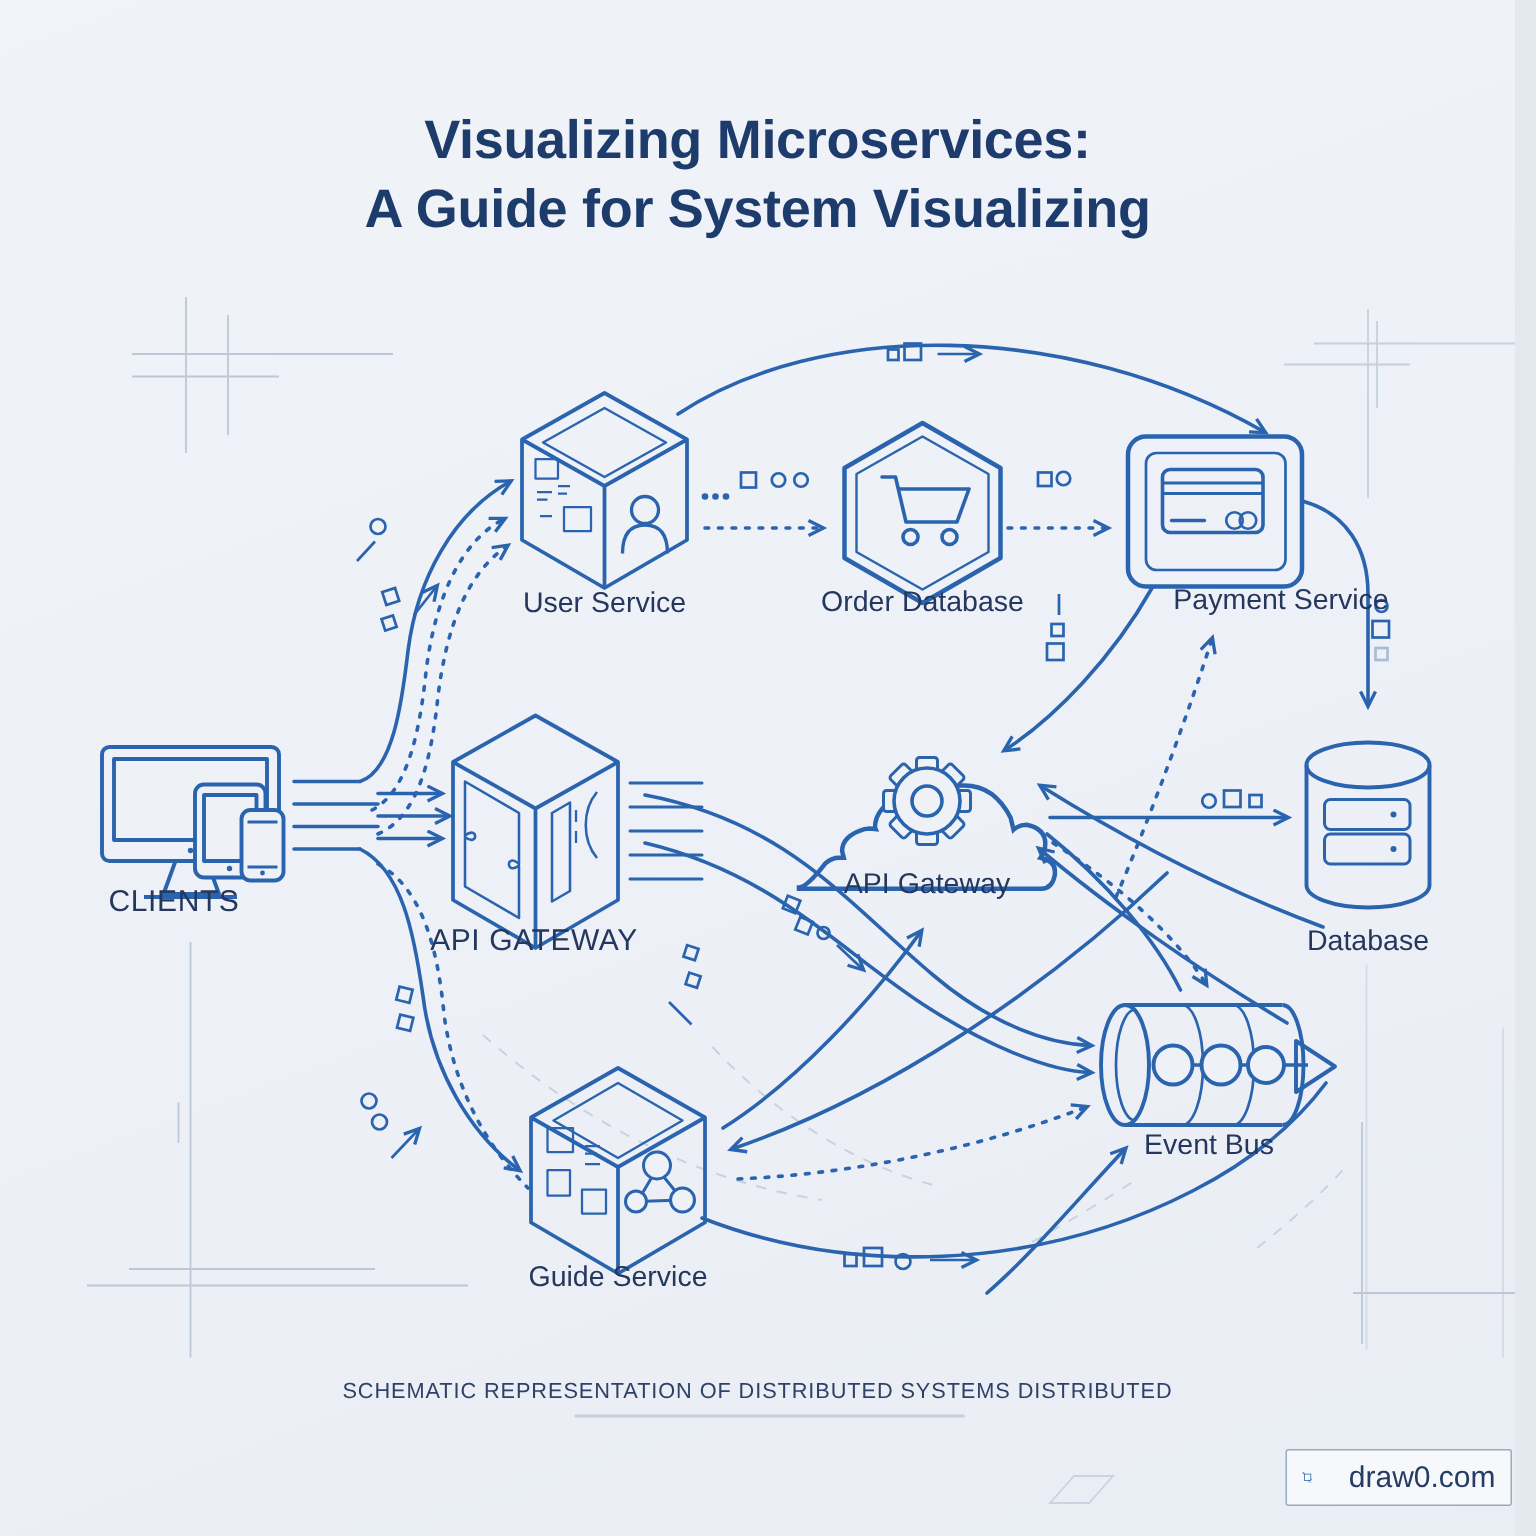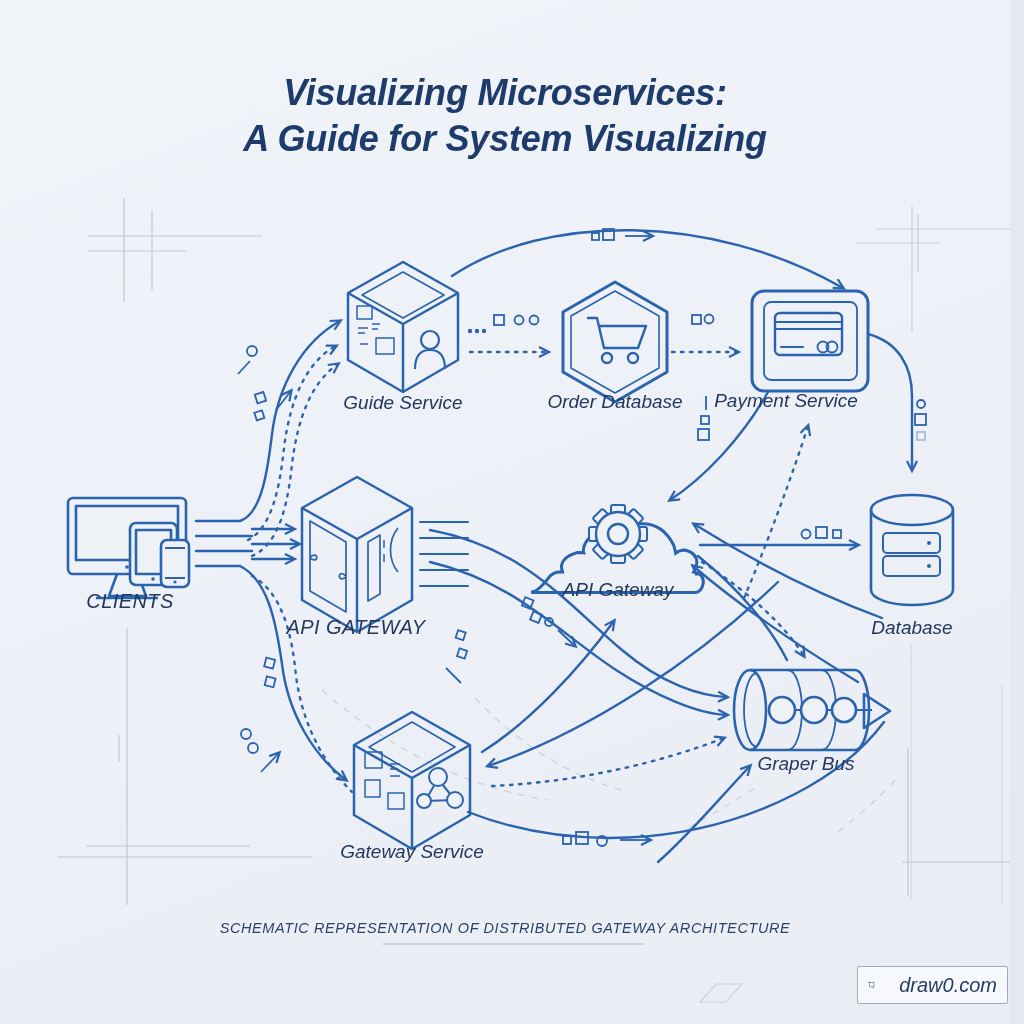--- a/index.html
+++ b/index.html
@@ -1,20 +1,19 @@
 <!DOCTYPE html>
 <html><head>
 <meta charset="utf-8">
 <style>
   html,body{margin:0;padding:0;background:#e4e8ef;}
   .canvas{
     position:relative;width:1010px;height:1024px;overflow:hidden;
     background:linear-gradient(160deg,#f0f3f8 0%,#edf0f6 55%,#e9edf4 100%);
     font-family:"Liberation Sans", sans-serif;
-    font-style:italic;
   }
   .title{
     position:absolute;top:70px;left:0;width:100%;
     text-align:center;color:#1d3c6c;font-size:36px;font-weight:700;
     line-height:1.28;letter-spacing:-0.2px;
   }
   svg.layer{position:absolute;top:0;left:0;}
   .node-label{
     position:absolute;transform:translateX(-50%);
     color:#24375d;font-size:19px;font-weight:400;white-space:nowrap;
@@ -284,31 +283,31 @@
       </g>
       <g stroke-width="1.5">
         <rect x="365" y="752" width="17" height="16"></rect>
         <rect x="365" y="780" width="15" height="17"></rect>
         <rect x="388" y="793" width="16" height="16"></rect>
         <path d="M390,764 H400 M390,769 H398 M390,776 H400"></path>
       </g>
     </g>
   </svg>
 
-  <div class="node-label caps" style="left:130px;top:590px">CLIENTS</div>
-  <div class="node-label" style="left:403px;top:392px">Guide Service</div>
+  <div class="node-label caps" style="left:116px;top:590px">CLIENTS</div>
+  <div class="node-label" style="left:403px;top:392px">User Service</div>
   <div class="node-label" style="left:615px;top:391px">Order Database</div>
-  <div class="node-label" style="left:786px;top:390px">Payment Service</div>
+  <div class="node-label" style="left:854px;top:390px">Payment Service</div>
   <div class="node-label caps" style="left:356px;top:616px">API GATEWAY</div>
   <div class="node-label" style="left:618px;top:579px">API Gateway</div>
   <div class="node-label" style="left:912px;top:617px">Database</div>
-  <div class="node-label" style="left:806px;top:753px">Graper Bus</div>
-  <div class="node-label" style="left:412px;top:841px">Gateway Service</div>
-
-  <div class="caption">SCHEMATIC REPRESENTATION OF DISTRIBUTED GATEWAY ARCHITECTURE</div>
+  <div class="node-label" style="left:806px;top:753px">Event Bus</div>
+  <div class="node-label" style="left:412px;top:841px">Guide Service</div>
+
+  <div class="caption">SCHEMATIC REPRESENTATION OF DISTRIBUTED SYSTEMS DISTRIBUTED</div>
 
   <div class="watermark">
     <svg width="22" height="24" viewBox="0 0 22 24">
       <g fill="none" stroke="#2a64ae" stroke-width="1.6">
         <rect x="5" y="5" width="13" height="13"></rect>
         <path d="M5,5 L1,1 M5,3 H2 M3,5 V2" stroke-width="1.2"></path>
         <path d="M14,18 V22 M18,16 H21 M16,20 L19,23" stroke-width="1.2"></path>
       </g>
     </svg>
     <span>draw0.com</span>

